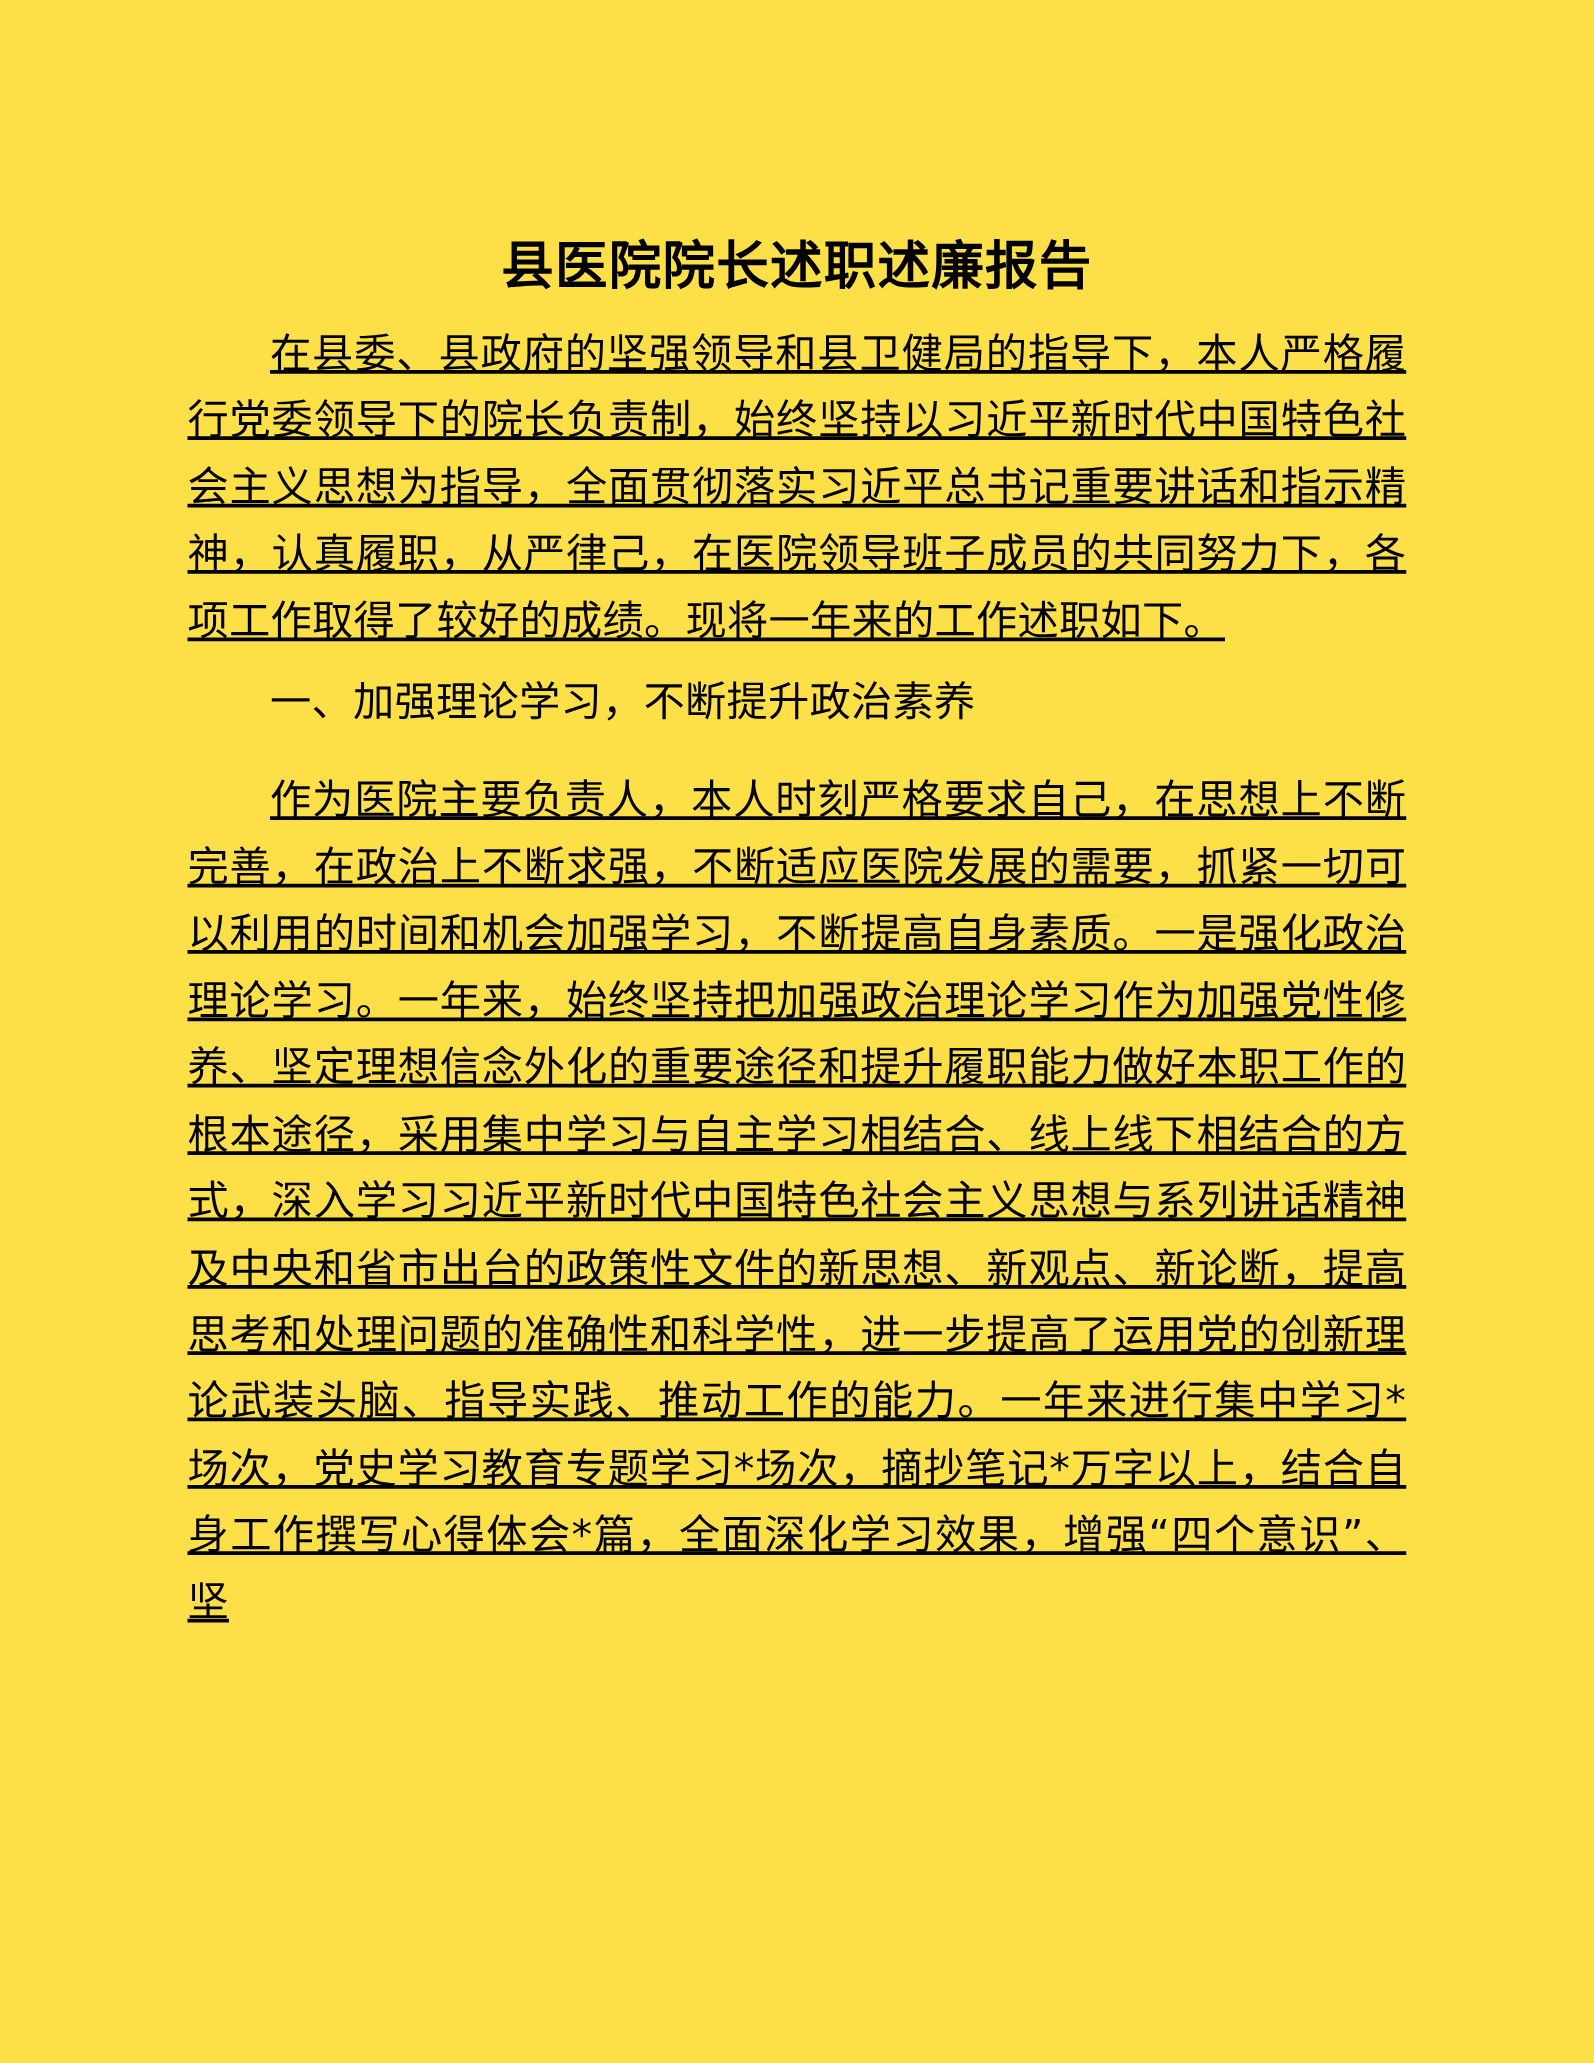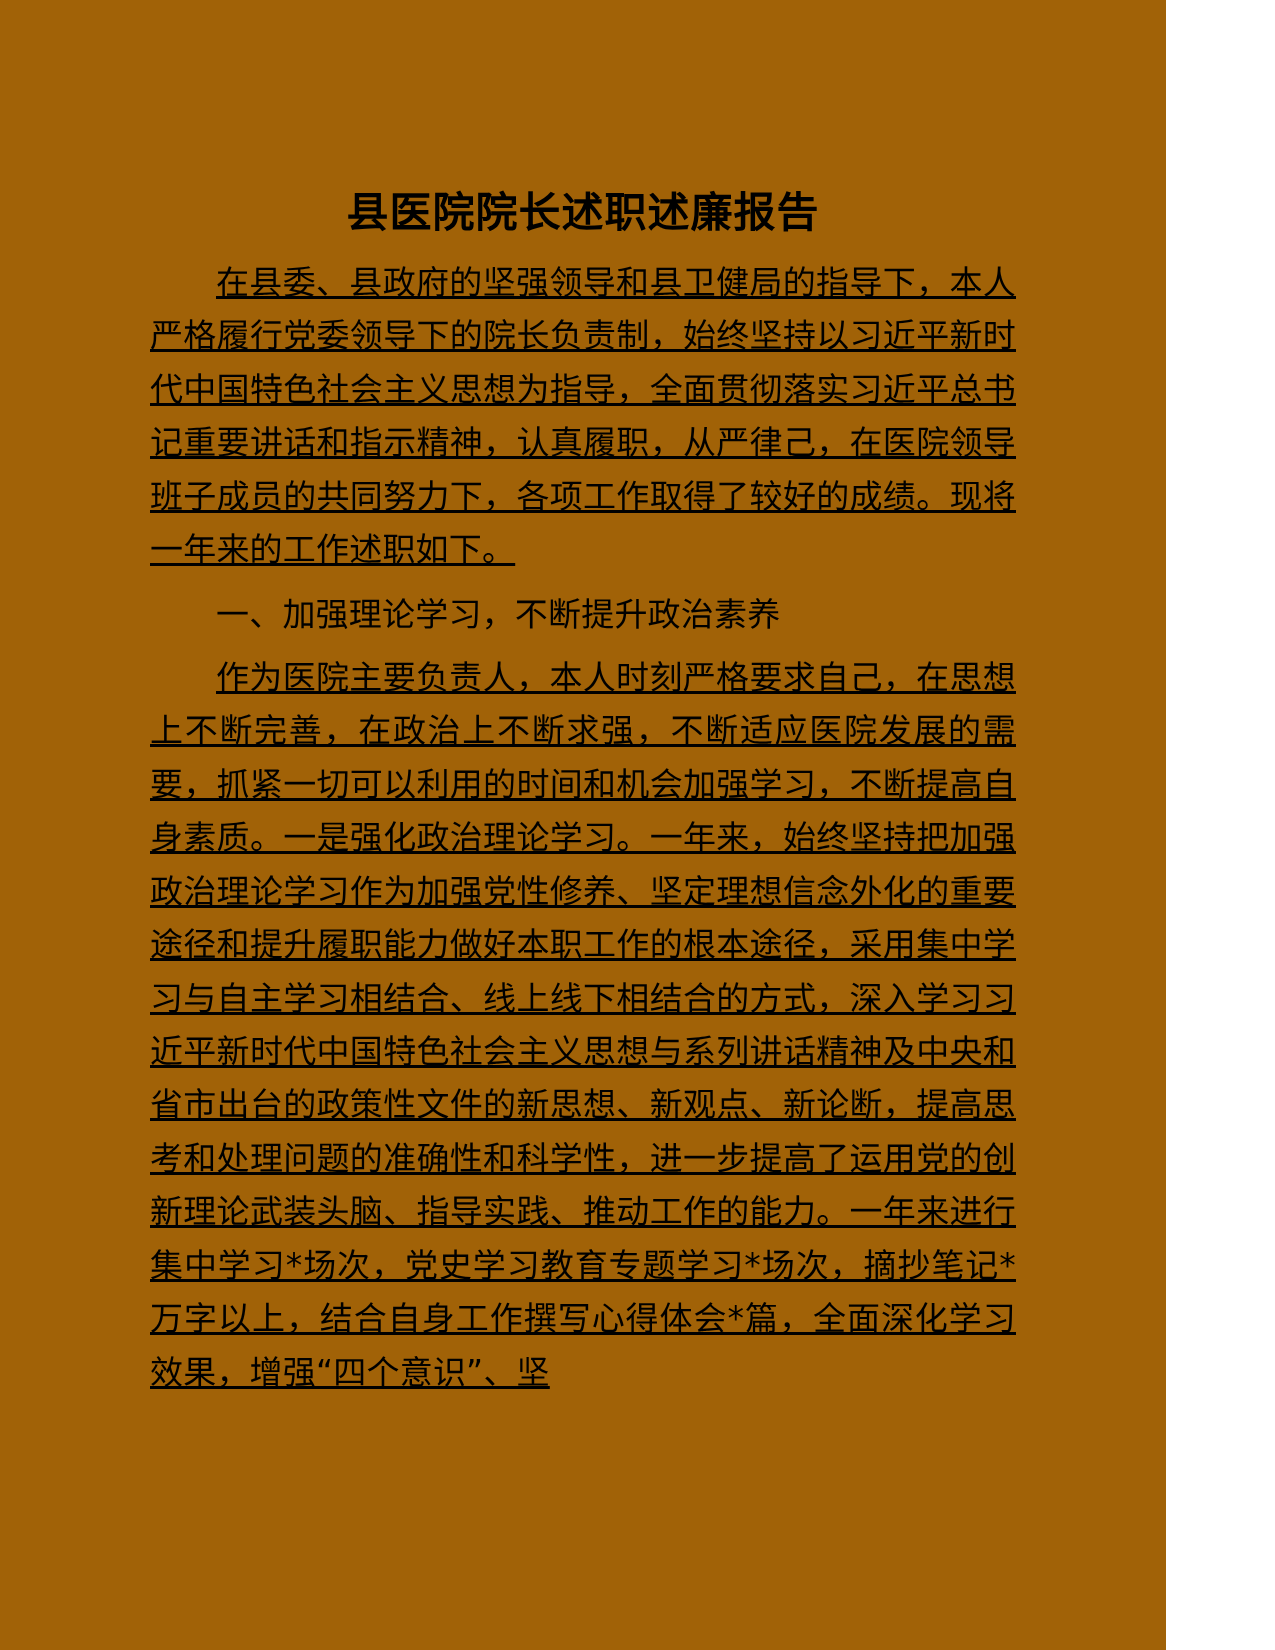--- a/index.html
+++ b/index.html
@@ -10,24 +10,24 @@
   }
   body {
     width: 1275px;
     height: 1650px;
     font-family: "DejaVu Sans", "Liberation Sans", sans-serif;
     color: #000000;
     overflow: hidden;
   }
   .page {
     box-sizing: border-box;
-    width: 1166px;
+    width: 1275px;
     height: 1650px;
     padding: 185px 150px 60px 150px;
-    background: #a16207;
+    background: #fde047;
   }
   .doc-title {
     font-size: 42px;
     font-weight: bold;
     text-align: center;
     letter-spacing: 1px;
     line-height: 1.35;
     margin: 0 0 14px 0;
     font-family: "DejaVu Sans", "Liberation Sans", sans-serif;
   }
@@ -39,21 +39,21 @@
     margin: 0 0 2px 0;
     text-indent: 2em;
     letter-spacing: 0.2px;
     word-break: break-all;
     text-decoration: underline;
   }
   .heading {
     font-size: 33px;
     line-height: 1.62;
     text-indent: 2em;
-    margin: 12px 0 9px 0;
+    margin: 12px 0 25px 0;
     letter-spacing: 0.2px;
   }
 </style>
 </head>
 <body>
 
 <div class="page">
   <h1 class="doc-title">县医院院长述职述廉报告</h1>
   <p class="para">在县委、县政府的坚强领导和县卫健局的指导下，本人严格履行党委领导下的院长负责制，始终坚持以习近平新时代中国特色社会主义思想为指导，全面贯彻落实习近平总书记重要讲话和指示精神，认真履职，从严律己，在医院领导班子成员的共同努力下，各项工作取得了较好的成绩。现将一年来的工作述职如下。</p>
   <p class="heading">一、加强理论学习，不断提升政治素养</p>

